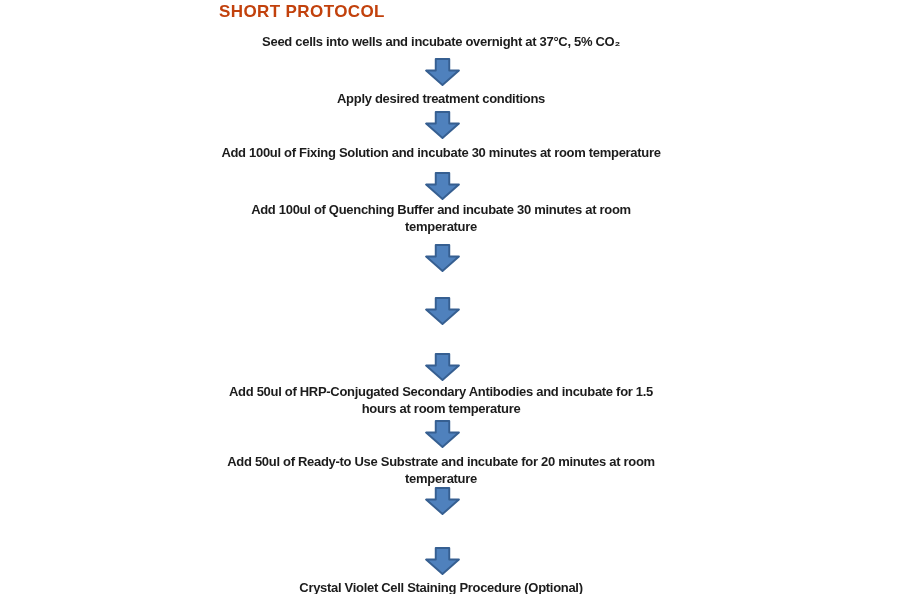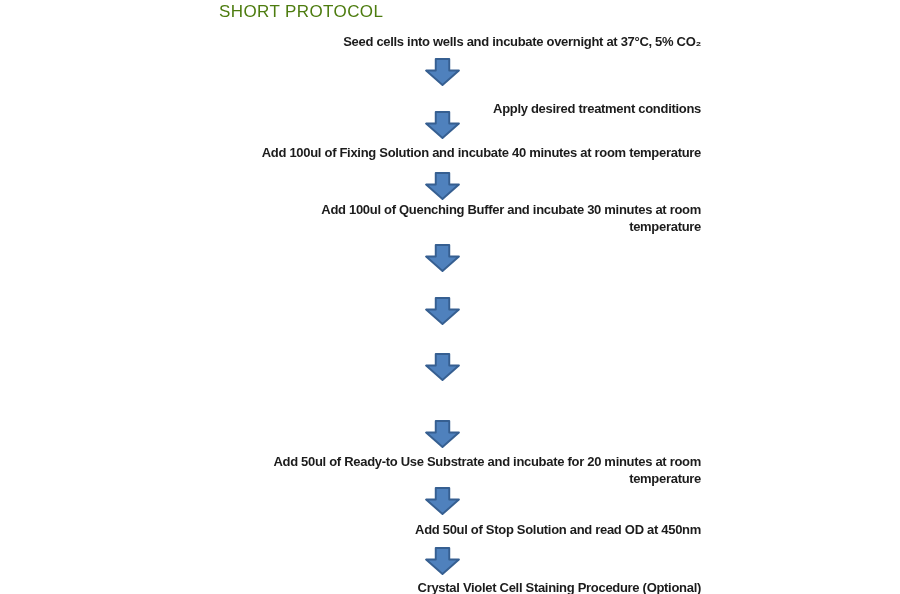--- a/index.html
+++ b/index.html
@@ -13,30 +13,30 @@
     height: 594px;
     background: #ffffff;
     overflow: hidden;
     font-family: "Liberation Sans", sans-serif;
   }
   .title {
     position: absolute;
     left: 219px;
     top: 2px;
     font-size: 17px;
-    font-weight: normal;
-    color: #4d7c0f;
+    font-weight: bold;
+    color: #c2410c;
     letter-spacing: 0.4px;
     white-space: nowrap;
   }
   .step {
     position: absolute;
     left: 181px;
     width: 520px;
-    text-align: right;
+    text-align: center;
     font-size: 13px;
     font-weight: bold;
     color: #1c1c1c;
     letter-spacing: -0.3px;
     line-height: 17px;
     white-space: pre-line;
   }
   .arrow {
     position: absolute;
     left: 424px;
@@ -54,30 +54,30 @@
 
   <div class="step" style="top:33px">Seed cells into wells and incubate overnight at 37°C, 5% CO₂</div>
 
   <div class="arrow" style="top:58px">
     <svg width="37" height="28" viewBox="0 0 38 29">
       <polygon points="12,1 26,1 26,13 36,13 19,28 2,13 12,13" stroke-width="2" stroke-linejoin="round" fill="#4f81bd"></polygon>
       <polygon points="12,1 26,1 26,13 36,13 19,28 2,13 12,13" fill="none" stroke-width="2" stroke-linejoin="round" stroke="#365f91"></polygon>
     </svg>
   </div>
 
-  <div class="step" style="top:100px">Apply desired treatment conditions</div>
+  <div class="step" style="top:90px">Apply desired treatment conditions</div>
 
   <div class="arrow" style="top:111px">
     <svg width="37" height="28" viewBox="0 0 38 29">
       <polygon points="12,1 26,1 26,13 36,13 19,28 2,13 12,13" stroke-width="2" stroke-linejoin="round" fill="#4f81bd"></polygon>
       <polygon points="12,1 26,1 26,13 36,13 19,28 2,13 12,13" fill="none" stroke-width="2" stroke-linejoin="round" stroke="#365f91"></polygon>
     </svg>
   </div>
 
-  <div class="step" style="top:144px">Add 100ul of Fixing Solution and incubate 40 minutes at room temperature</div>
+  <div class="step" style="top:144px">Add 100ul of Fixing Solution and incubate 30 minutes at room temperature</div>
 
   <div class="arrow" style="top:172px">
     <svg width="37" height="28" viewBox="0 0 38 29">
       <polygon points="12,1 26,1 26,13 36,13 19,28 2,13 12,13" stroke-width="2" stroke-linejoin="round" fill="#4f81bd"></polygon>
       <polygon points="12,1 26,1 26,13 36,13 19,28 2,13 12,13" fill="none" stroke-width="2" stroke-linejoin="round" stroke="#365f91"></polygon>
     </svg>
   </div>
 
   <div class="step" style="top:201px">Add 100ul of Quenching Buffer and incubate 30 minutes at room
 temperature</div>
@@ -98,39 +98,40 @@
   </div>
 
 
   <div class="arrow" style="top:353px">
     <svg width="37" height="28" viewBox="0 0 38 29">
       <polygon points="12,1 26,1 26,13 36,13 19,28 2,13 12,13" stroke-width="2" stroke-linejoin="round" fill="#4f81bd"></polygon>
       <polygon points="12,1 26,1 26,13 36,13 19,28 2,13 12,13" fill="none" stroke-width="2" stroke-linejoin="round" stroke="#365f91"></polygon>
     </svg>
   </div>
 
+  <div class="step" style="top:383px">Add 50ul of HRP-Conjugated Secondary Antibodies and incubate for 1.5
+hours at room temperature</div>
 
   <div class="arrow" style="top:420px">
     <svg width="37" height="28" viewBox="0 0 38 29">
       <polygon points="12,1 26,1 26,13 36,13 19,28 2,13 12,13" stroke-width="2" stroke-linejoin="round" fill="#4f81bd"></polygon>
       <polygon points="12,1 26,1 26,13 36,13 19,28 2,13 12,13" fill="none" stroke-width="2" stroke-linejoin="round" stroke="#365f91"></polygon>
     </svg>
   </div>
 
   <div class="step" style="top:453px">Add 50ul of Ready-to Use Substrate and incubate for 20 minutes at room
 temperature</div>
 
   <div class="arrow" style="top:487px">
     <svg width="37" height="28" viewBox="0 0 38 29">
       <polygon points="12,1 26,1 26,13 36,13 19,28 2,13 12,13" stroke-width="2" stroke-linejoin="round" fill="#4f81bd"></polygon>
       <polygon points="12,1 26,1 26,13 36,13 19,28 2,13 12,13" fill="none" stroke-width="2" stroke-linejoin="round" stroke="#365f91"></polygon>
     </svg>
   </div>
 
-  <div class="step" style="top:521px">Add 50ul of Stop Solution and read OD at 450nm</div>
 
   <div class="arrow" style="top:547px">
     <svg width="37" height="28" viewBox="0 0 38 29">
       <polygon points="12,1 26,1 26,13 36,13 19,28 2,13 12,13" stroke-width="2" stroke-linejoin="round" fill="#4f81bd"></polygon>
       <polygon points="12,1 26,1 26,13 36,13 19,28 2,13 12,13" fill="none" stroke-width="2" stroke-linejoin="round" stroke="#365f91"></polygon>
     </svg>
   </div>
 
   <div class="step" style="top:579px">Crystal Violet Cell Staining Procedure (Optional)</div>
 

